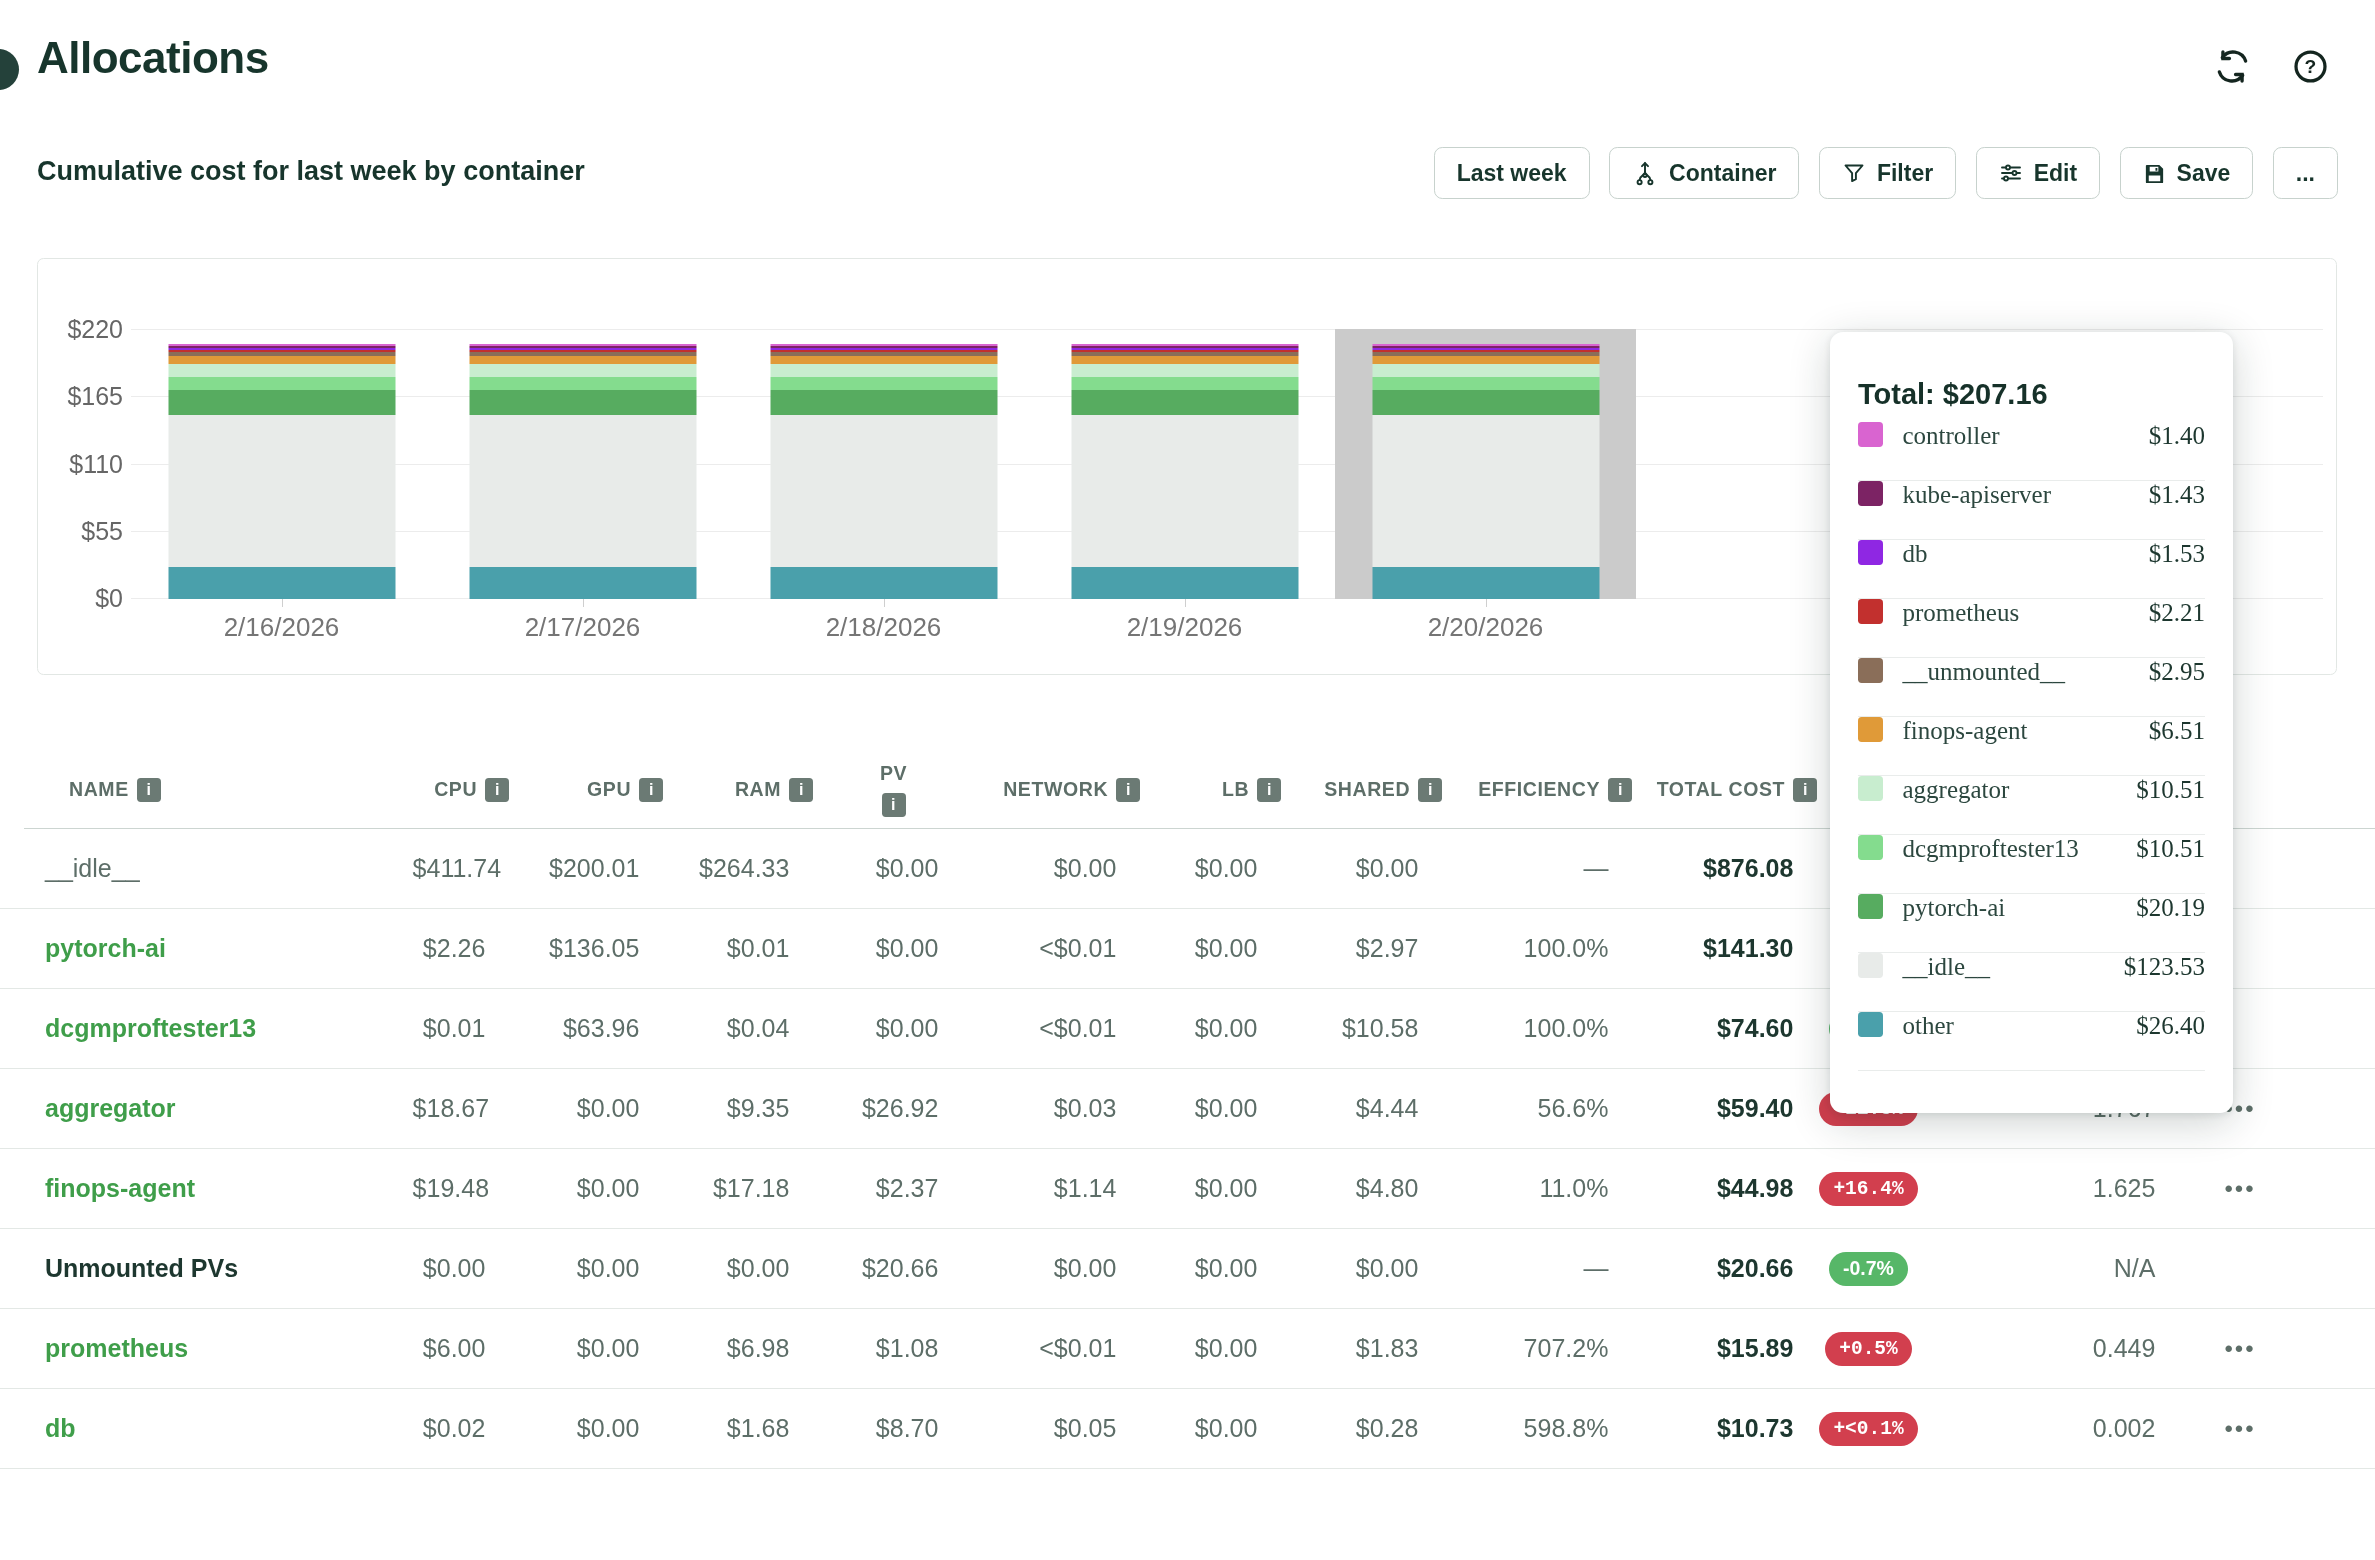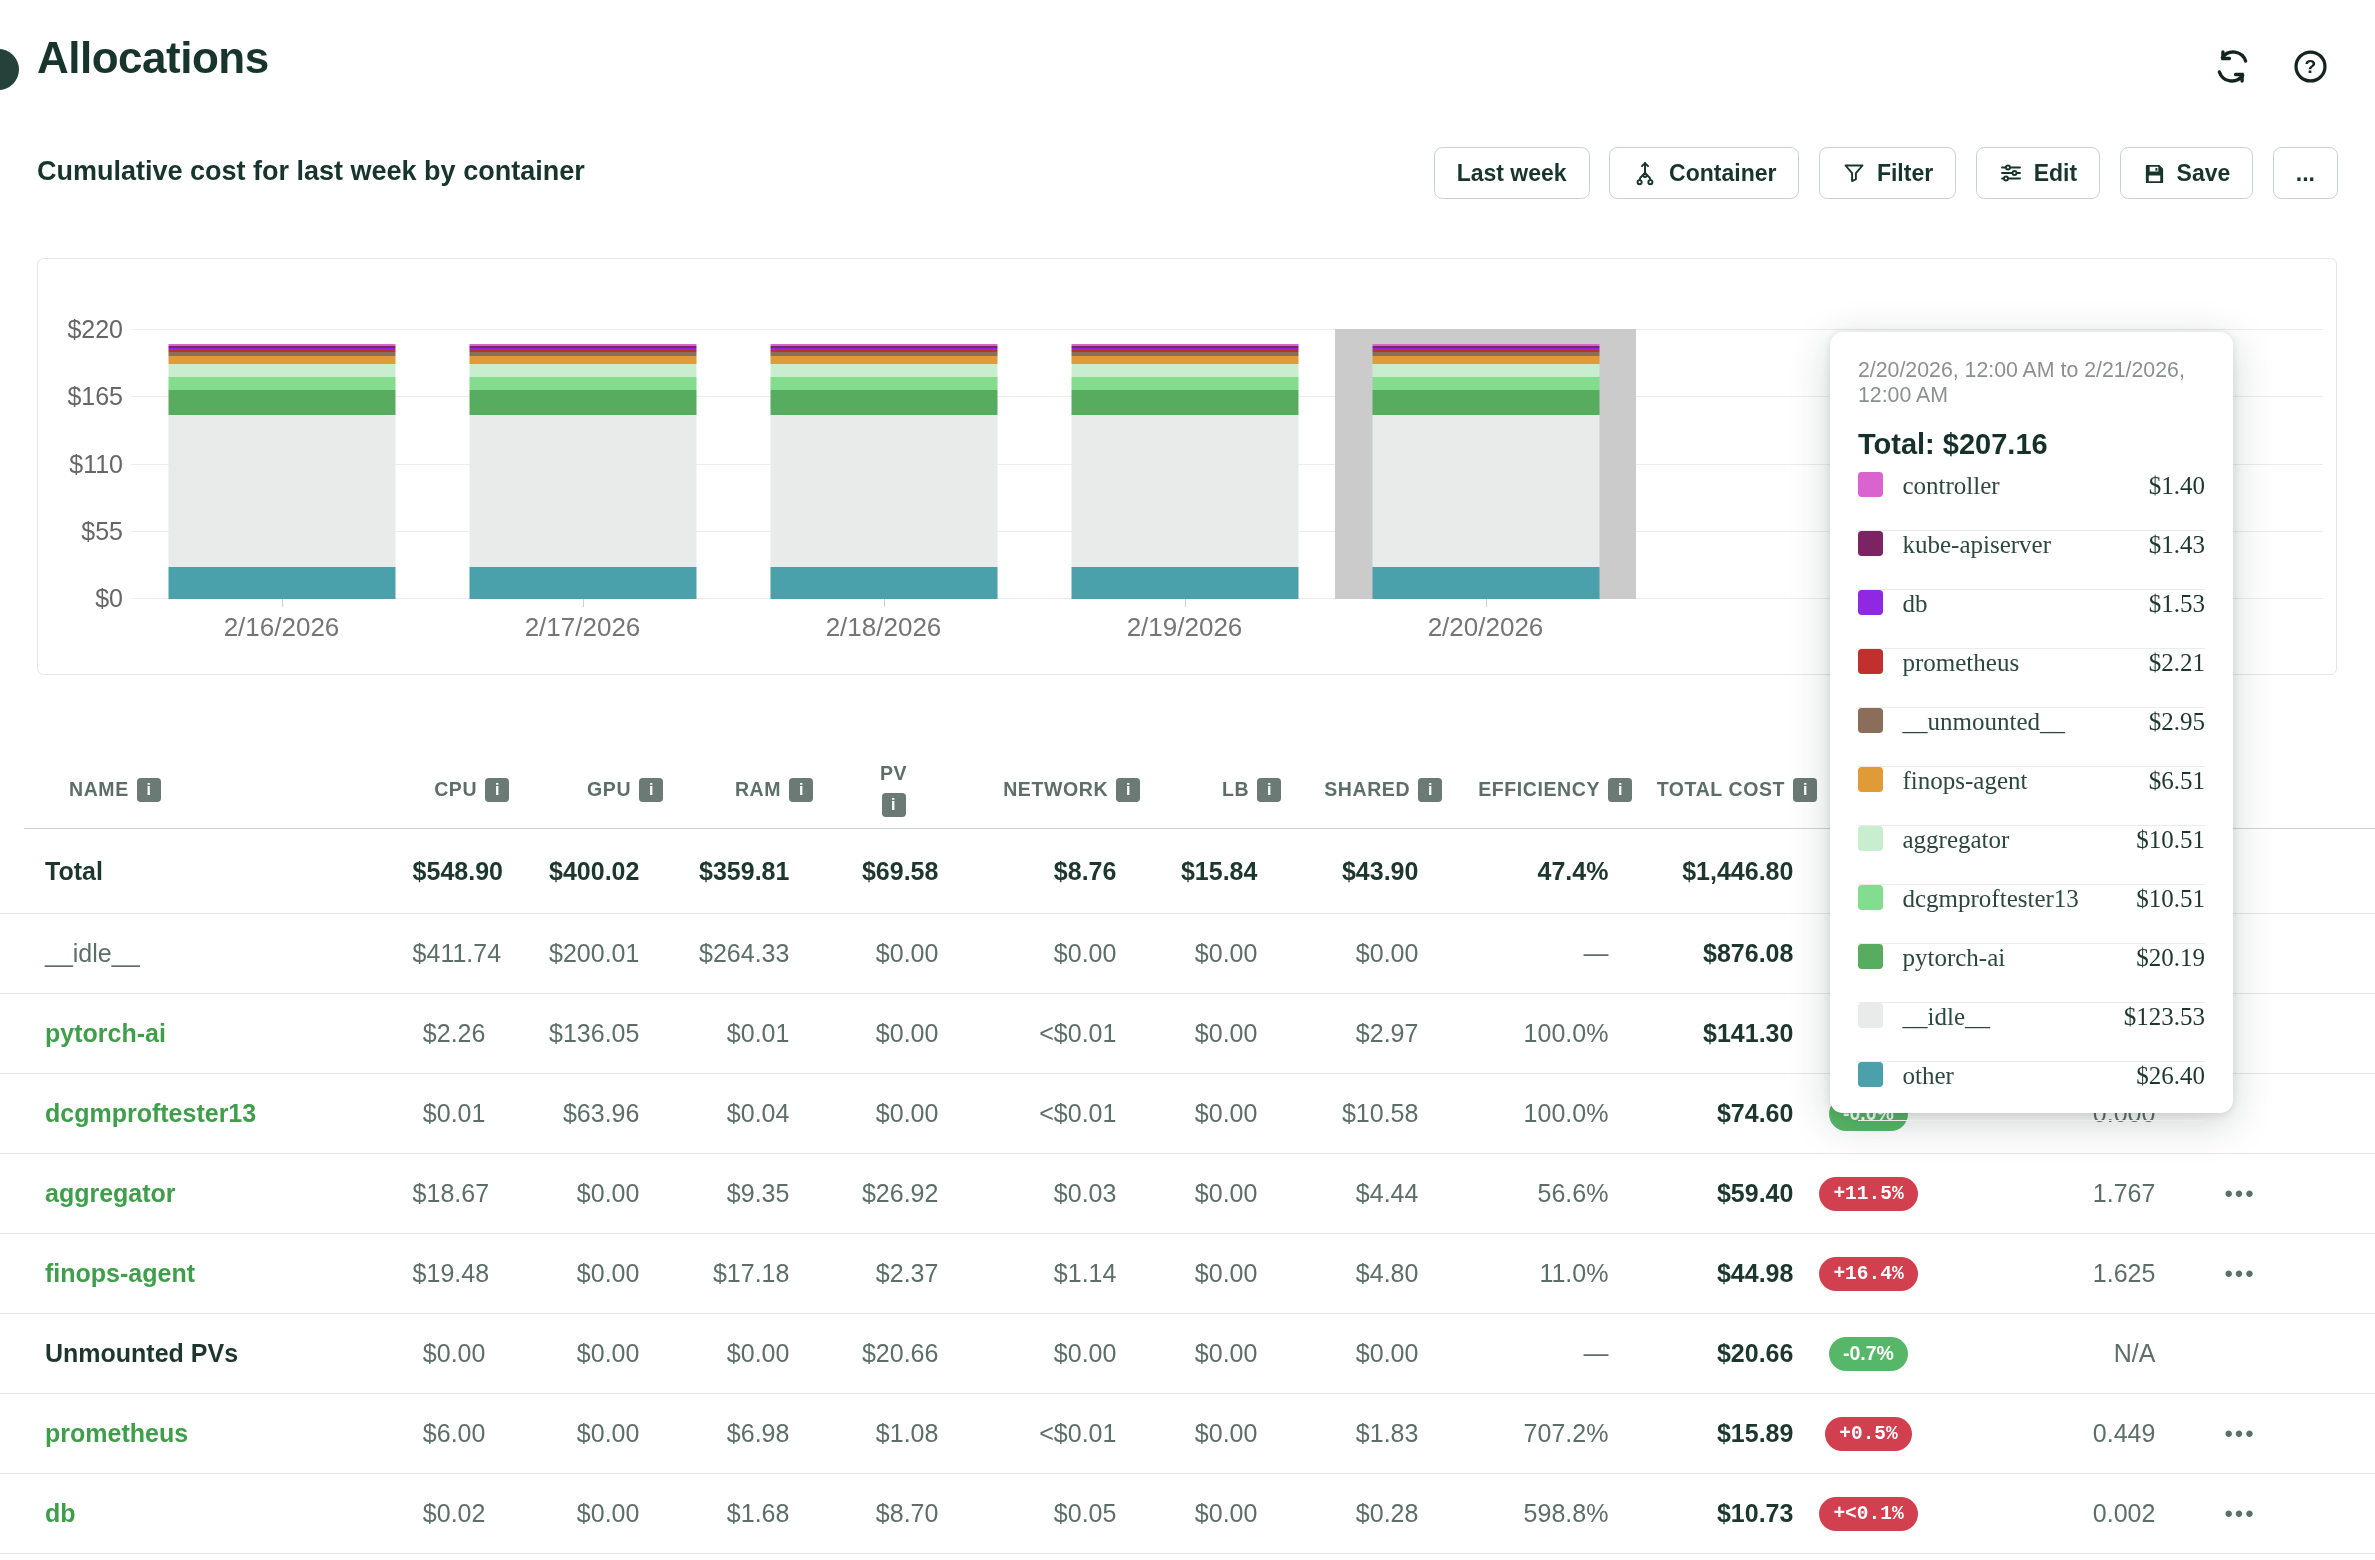--- a/index.html
+++ b/index.html
@@ -305,35 +305,20 @@
       </div>
       <div class="cell hcell c-total">
         <span>TOTAL COST</span>
         <span class="info-i">i</span>
       </div>
       <div class="cell hcell c-badge"></div>
       <div class="cell hcell c-score"></div>
       <div class="cell hcell c-act"></div>
     </div>
   <div id="tbody">
-      <div class="trow tbody-row first">
-        <div class="cell c-name name-dark">Total</div>
-        <div class="cell c-cpu val-dark">$548.90</div>
-        <div class="cell c-gpu val-dark">$400.02</div>
-        <div class="cell c-ram val-dark">$359.81</div>
-        <div class="cell c-pv val-dark">$69.58</div>
-        <div class="cell c-net val-dark">$8.76</div>
-        <div class="cell c-lb val-dark">$15.84</div>
-        <div class="cell c-shared val-dark">$43.90</div>
-        <div class="cell c-eff val-dark">47.4%</div>
-        <div class="cell c-total val-dark">$1,446.80</div>
-        <div class="cell c-badge"></div>
-        <div class="cell c-score"></div>
-        <div class="cell c-act"></div>
-      </div>
       <div class="trow tbody-row">
         <div class="cell c-name name-gray">__idle__</div>
         <div class="cell c-cpu">$411.74</div>
         <div class="cell c-gpu">$200.01</div>
         <div class="cell c-ram">$264.33</div>
         <div class="cell c-pv">$0.00</div>
         <div class="cell c-net">$0.00</div>
         <div class="cell c-lb">$0.00</div>
         <div class="cell c-shared">$0.00</div>
         <div class="cell c-eff">—</div>
@@ -444,21 +429,20 @@
         <div class="cell c-eff">598.8%</div>
         <div class="cell c-total val-dark">$10.73</div>
         <div class="cell c-badge"><span class="badge red">+&lt;0.1%</span></div>
         <div class="cell c-score">0.002</div>
         <div class="cell c-act"><span class="dots">•••</span></div>
       </div>
     </div>
 </div>
 
 <div class="chart-tooltip">
-  <div class="tt-range">2/20/2026, 12:00 AM to 2/21/2026, 12:00 AM</div>
   <div class="tt-total">Total: $207.16</div>
   <div id="tt-items">
       <div class="tt-row">
         <div class="tt-swatch" style="background: rgb(217, 100, 208);"></div>
         <div class="tt-name">controller</div>
         <div class="tt-val">$1.40</div>
       </div>
       <div class="tt-row">
         <div class="tt-swatch" style="background: rgb(124, 35, 100);"></div>
         <div class="tt-name">kube-apiserver</div>

